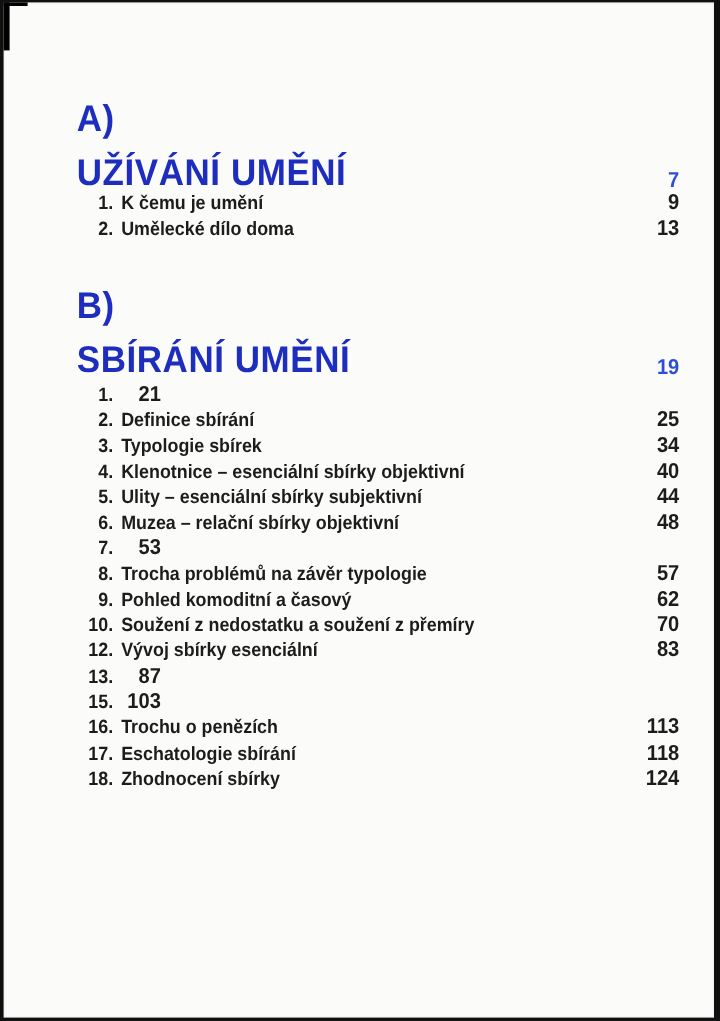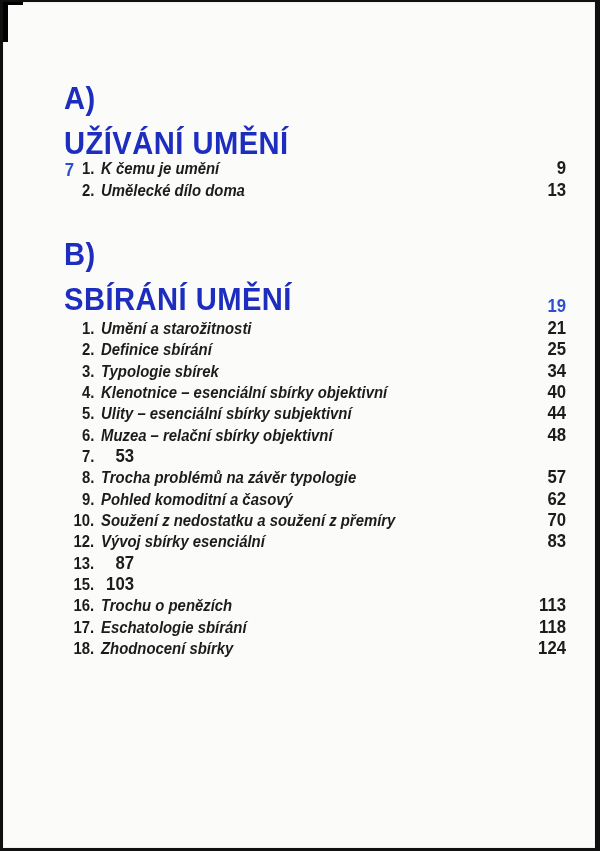--- a/index.html
+++ b/index.html
@@ -40,25 +40,25 @@
     font-size:18px;color:var(--page-number-blue,#2f4ed6);
     position:relative;top:2px;
   }
 
   .items{position:absolute;left:61px;right:29px;}
   .row{display:flex;align-items:baseline;line-height:1;}
   .sec-a-items .row{height:22px;}
   .sec-b-items .row{height:21.35px;}
   .cell{display:block;}
   .cell.num{width:30px;text-align:right;font-size:16px;}
-  .cell.label{flex:1;padding-left:7px;font-size:16px;font-style:italic;}
+  .cell.label{flex:1;padding-left:7px;font-size:16px;}
   .cell.pg{text-align:right;min-width:40px;font-size:18px;}
 
   #sec-a-letter{top:81px;}
-  #sec-a-title{top:126px;flex-direction:column;}
+  #sec-a-title{top:126px;}
   #sec-a-items{top:157px;}
   #sec-b-letter{top:237px;}
   #sec-b-title{top:282px;}
   #sec-b-items{top:317px;}
 </style>
 </head>
 <body style="--accent-blue: #1d2dbe; --page-number-blue: #2f4ed6; --text: #1c1c1c; --paper: #fbfbfa; --scan-border: #101010;">
 
 <div class="scan-frame"></div>
 
@@ -93,21 +93,20 @@
       <span class="cz cz-title">B)</span>
     </div>
     <div class="sec-title-row" id="sec-b-title">
       <span class="sec-title cz cz-title">SBÍRÁNÍ UMĚNÍ</span>
       <span class="sec-spacer"></span>
       <span class="sec-page"><span class="cz cz-r">19</span></span>
     </div>
     <div class="items sec-b-items" id="sec-b-items">
         <div class="row">
           <span class="cell num"><span class="cz cz-r">1.</span></span>
-          <span class="cell label"><span class="cz cz-l">Umění a starožitnosti</span></span>
           <span class="cell pg"><span class="cz cz-r">21</span></span>
         </div>
         <div class="row">
           <span class="cell num"><span class="cz cz-r">2.</span></span>
           <span class="cell label"><span class="cz cz-l">Definice sbírání</span></span>
           <span class="cell pg"><span class="cz cz-r">25</span></span>
         </div>
         <div class="row">
           <span class="cell num"><span class="cz cz-r">3.</span></span>
           <span class="cell label"><span class="cz cz-l">Typologie sbírek</span></span>

